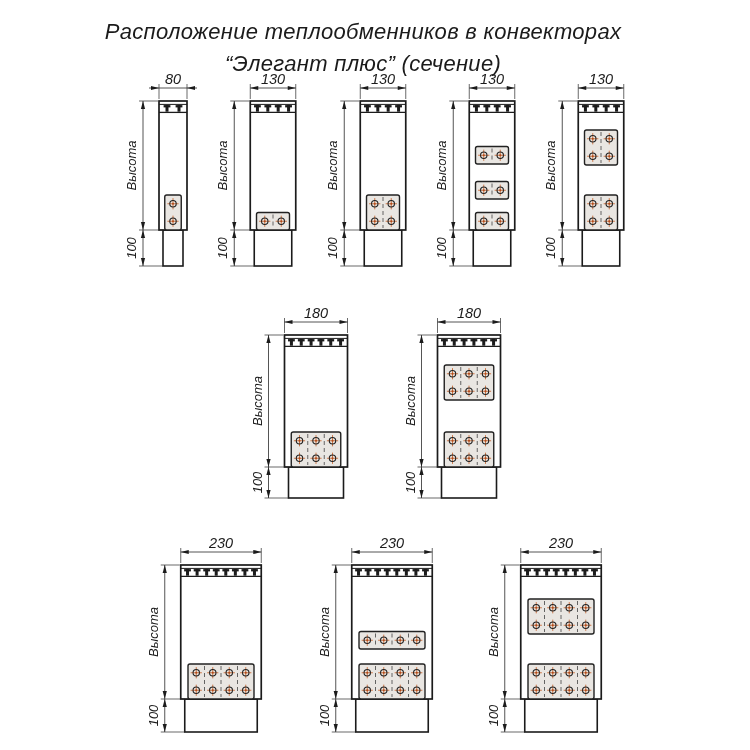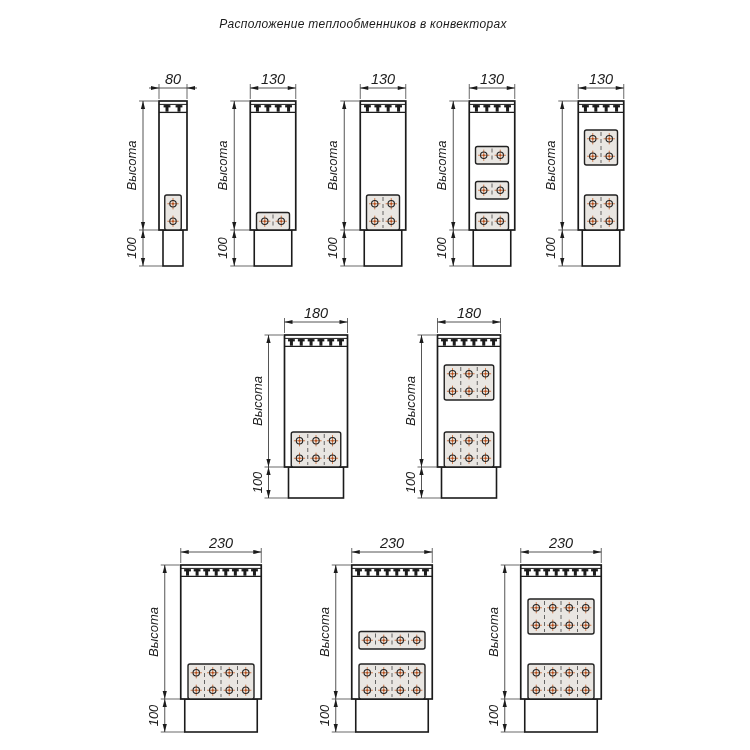--- a/index.html
+++ b/index.html
@@ -1,29 +1,30 @@
 <!DOCTYPE html>
 <html><head>
 <meta charset="utf-8">
 <style>
   html,body{margin:0;padding:0;background:#ffffff;}
   .canvas{position:relative;width:750px;height:750px;background:#ffffff;overflow:hidden;
           font-family:"Liberation Sans",sans-serif;}
   .title{position:absolute;top:16px;left:0;width:726px;text-align:center;
-         font-style:italic;font-size:12px;line-height:1.45;color:#1b1b1b;
+         font-style:italic;font-size:22px;line-height:1.45;color:#1b1b1b;
          letter-spacing:.3px;font-weight:500;}
   svg{position:absolute;top:0;left:0;}
   svg text{font-family:"Liberation Sans",sans-serif;font-style:italic;fill:#1b1b1b;}
 </style>
 </head>
 <body>
 
 <div class="canvas">
   <div class="title">
     <div>Расположение теплообменников в конвекторах</div>
+    <div>“Элегант плюс” (сечение)</div>
   </div>
   <svg id="drawing" width="750" height="750" viewBox="0 0 750 750">
       <g>
         <rect x="163" y="230" width="20" height="36" fill="#fff" stroke="#1b1b1b" stroke-width="1.6"></rect>
         <rect x="159" y="101" width="28" height="129" fill="#fff" stroke="#1b1b1b" stroke-width="1.7"></rect>
         <g>
           <line x1="159" y1="104.4" x2="187" y2="104.4" stroke="#1b1b1b" stroke-width="1"></line>
           <line x1="159" y1="112.4" x2="187" y2="112.4" stroke="#1b1b1b" stroke-width="1.3"></line>
           <rect x="163.6" y="105.1" width="6.8" height="2.3" fill="#1b1b1b"></rect>
           <rect x="165.5" y="105.1" width="3" height="6.6" fill="#1b1b1b"></rect>

